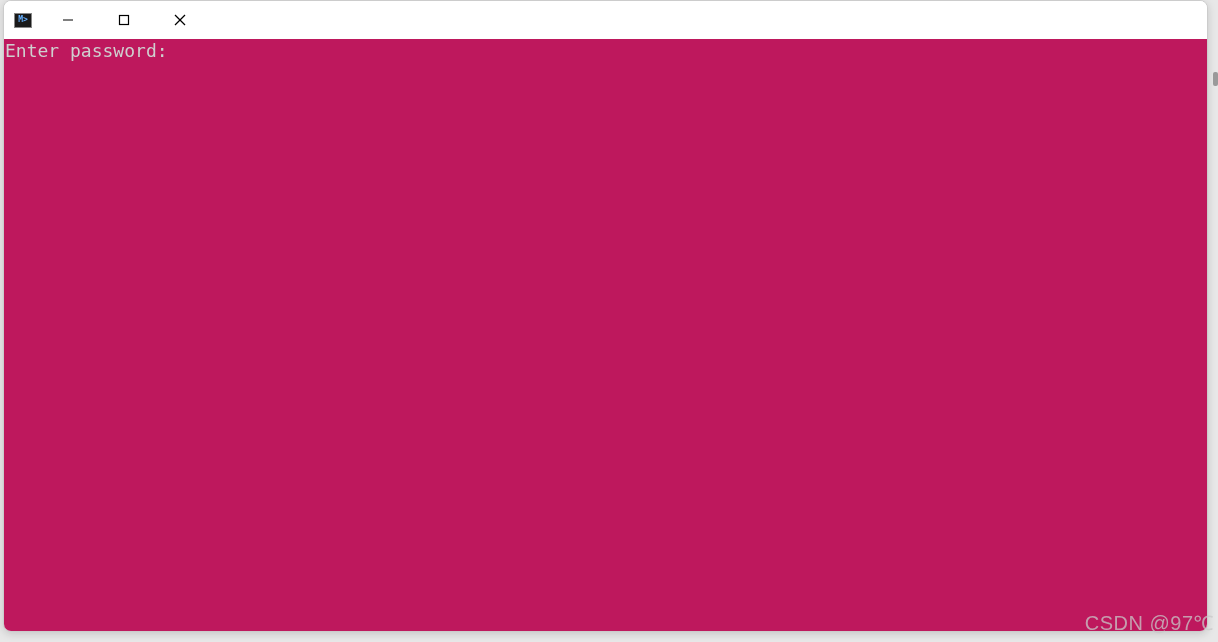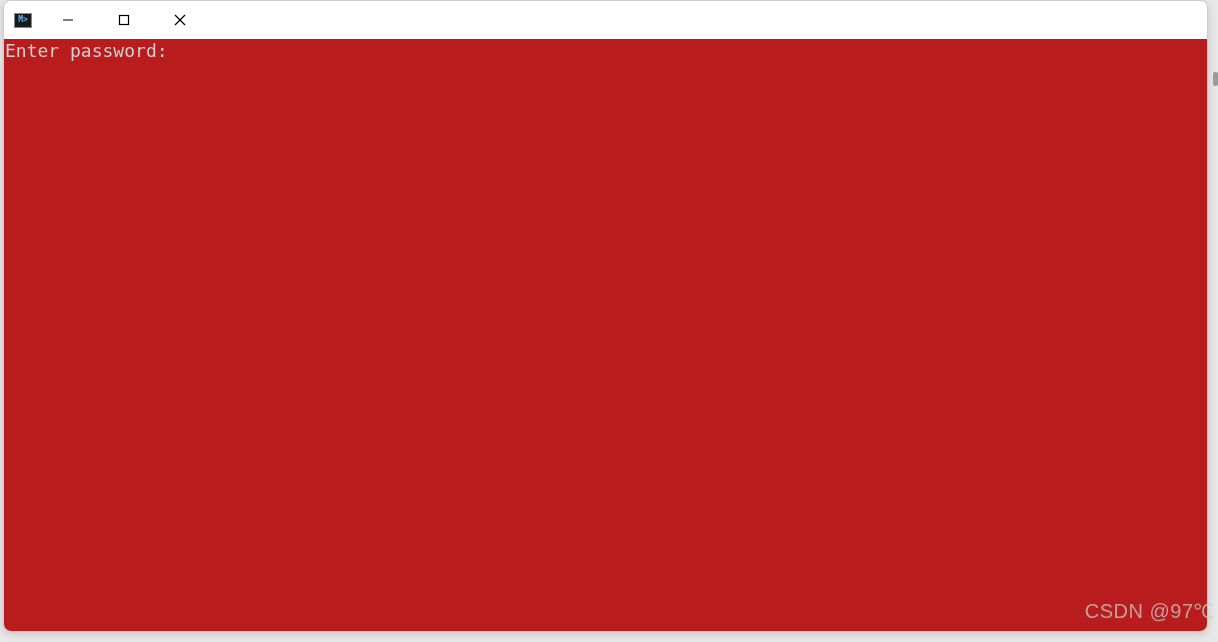--- a/index.html
+++ b/index.html
@@ -71,42 +71,42 @@
       align-items: center;
       justify-content: center;
       cursor: pointer;
     }
     .win-btn svg {
       width: 12px;
       height: 12px;
     }
     .terminal {
       flex-grow: 1;
-      background: #b91c1c;
+      background: #be185d;
       color: #cfcfcf;
       font-family: "SimSun", "NSimSun", "Consolas", monospace;
       font-size: 18px;
       line-height: 22px;
       padding: 1px 0 0 1px;
       white-space: pre;
       overflow: hidden;
     }
     .scrollbar-indicator {
       position: absolute;
       right: 0;
       top: 72px;
       width: 5px;
       height: 14px;
       background: #9a9a9a;
       border-radius: 2px;
     }
     .watermark {
       position: absolute;
       right: 4px;
-      bottom: 18px;
+      bottom: 6px;
       color: rgba(200,200,200,0.75);
       font-size: 20px;
       font-family: "Microsoft YaHei", Arial, sans-serif;
       pointer-events: none;
       letter-spacing: 0.5px;
     }
   </style>
 </head>
 <body>
 

